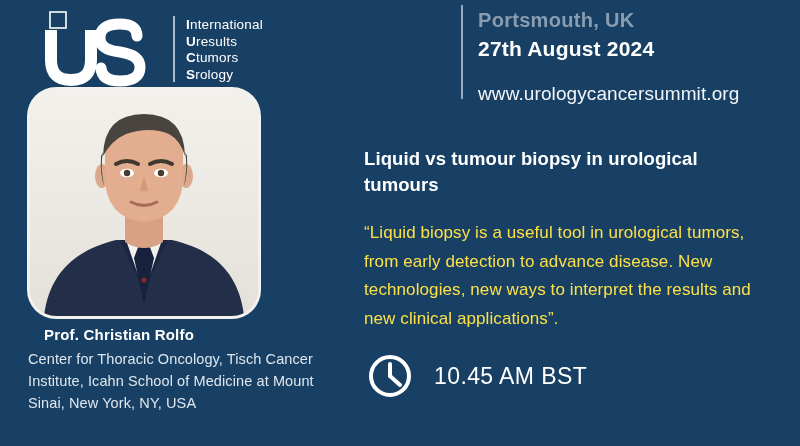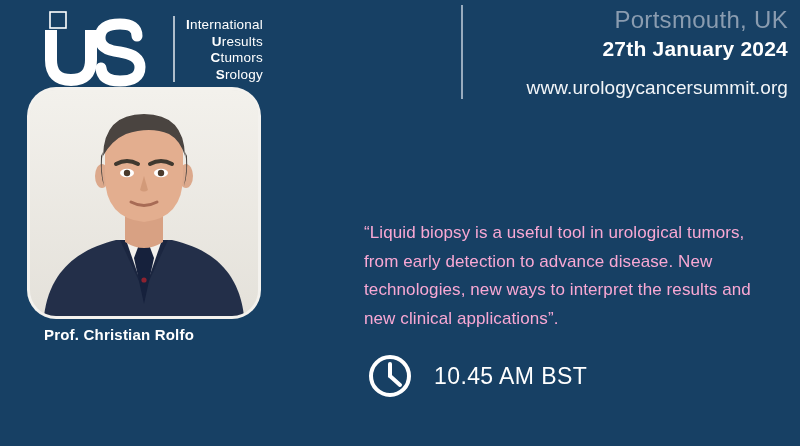--- a/index.html
+++ b/index.html
@@ -17,21 +17,20 @@
     color: #ffffff;
   }
 
   
   .header {
     position: absolute;
     left: 0;
     top: 0;
     width: 800px;
     height: 104px;
-    text-align: right;
   }
 
   .logo-block {
     position: absolute;
     left: 34px;
     top: 6px;
     width: 260px;
     height: 88px;
   }
   .logo-mark {
@@ -72,43 +71,43 @@
     opacity: .8;
   }
 
   .hdr-right {
     position: absolute;
     left: 478px;
     top: 7px;
     width: 310px;
   }
   .hdr-city {
-    font-size: 24px;
-    font-weight: normal;
+    font-size: 20px;
+    font-weight: bold;
     color: #8a9cb0;
     letter-spacing: .3px;
     line-height: 26px;
     white-space: nowrap;
   }
   .hdr-date {
     font-size: 21px;
     font-weight: bold;
     color: #ffffff;
     letter-spacing: .2px;
     line-height: 28px;
     margin-top: 2px;
     white-space: nowrap;
   }
   .hdr-url {
     font-size: 19px;
     font-weight: normal;
     color: #f2f5f8;
     letter-spacing: .1px;
     line-height: 26px;
-    margin-top: 12px;
+    margin-top: 18px;
     white-space: nowrap;
   }
 
   
   .photo-frame {
     position: absolute;
     left: 30px;
     top: 90px;
     width: 228px;
     height: 226px;
@@ -151,21 +150,21 @@
     color: #ffffff;
     letter-spacing: .1px;
   }
   .talk-quote {
     position: absolute;
     left: 364px;
     top: 219px;
     width: 418px;
     font-size: 17px;
     line-height: 28.5px;
-    color: #f9a8d4;
+    color: #fde047;
     letter-spacing: .1px;
   }
 
   .time-row {
     position: absolute;
     left: 366px;
     top: 350px;
     height: 52px;
     display: flex;
     align-items: center;
@@ -200,21 +199,21 @@
         <div><b>U</b><span>results</span></div>
         <div><b>C</b><span>tumors</span></div>
         <div><b>S</b><span>rology</span></div>
       </div>
     </div>
 
     <div class="hdr-divider"></div>
 
     <div class="hdr-right">
       <div class="hdr-city">Portsmouth, UK</div>
-      <div class="hdr-date">27th January 2024</div>
+      <div class="hdr-date">27th August 2024</div>
       <div class="hdr-url">www.urologycancersummit.org</div>
     </div>
   </div>
 
   <div class="photo-frame">
     <svg viewBox="0 0 228 226" xmlns="http://www.w3.org/2000/svg" aria-hidden="true">
       <defs>
         <linearGradient id="bgg" x1="0" y1="0" x2="0" y2="1">
           <stop offset="0%" stop-color="#f3f1ec"></stop>
           <stop offset="100%" stop-color="#e4e1da"></stop>
@@ -255,21 +254,23 @@
 
       <path d="M114 86 L110 100 Q114 103 118 100 Z" fill="#d29a79"></path>
 
       <path d="M101 112 Q114 119 127 112" stroke="#a86b55" stroke-width="3" fill="none" stroke-linecap="round"></path>
 
       <circle cx="114" cy="190" r="2.6" fill="#8d2230"></circle>
     </svg>
   </div>
 
   <div class="speaker-name">Prof. Christian Rolfo</div>
-
+  <div class="speaker-affil">Center for Thoracic Oncology, Tisch Cancer Institute, Icahn School of Medicine at Mount Sinai, New York, NY, USA</div>
+
+  <div class="talk-title">Liquid vs tumour biopsy in urological tumours</div>
   <div class="talk-quote">“Liquid biopsy is a useful tool in urological tumors, from early detection to advance disease. New technologies, new ways to interpret the results and new clinical applications”.</div>
 
   <div class="time-row">
     <span class="clock-icon">
       <svg viewBox="0 0 48 48" xmlns="http://www.w3.org/2000/svg">
         <circle cx="24" cy="24" r="19" fill="none" stroke="#ffffff" stroke-width="4"></circle>
         <path d="M24 12 L24 24" stroke="#ffffff" stroke-width="4" stroke-linecap="round"></path>
         <path d="M24 24 L34 33" stroke="#ffffff" stroke-width="4" stroke-linecap="round"></path>
       </svg>
     </span>

